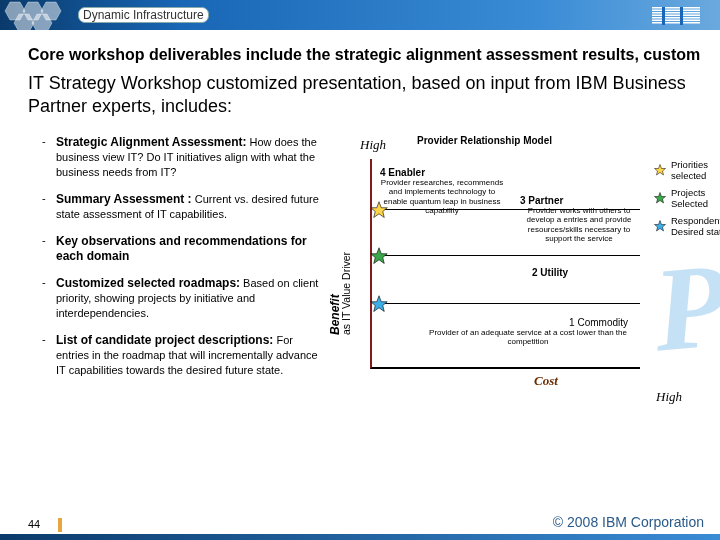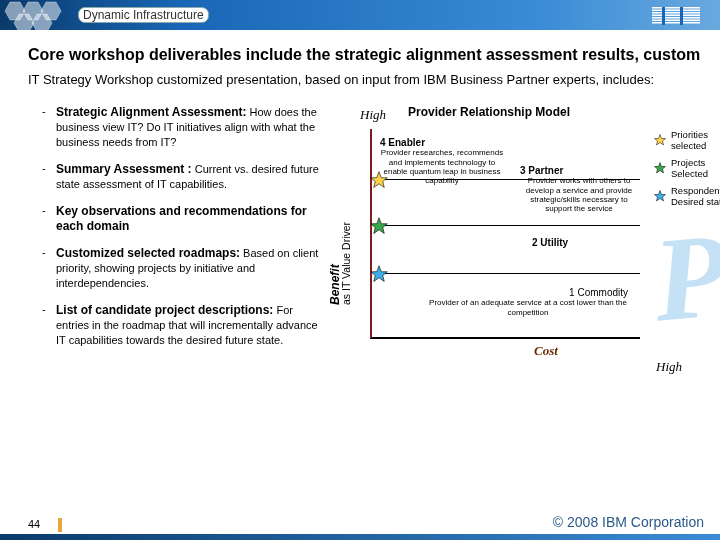--- a/index.html
+++ b/index.html
@@ -3,33 +3,33 @@
 <meta charset="utf-8">
 <style>
   * { margin: 0; padding: 0; box-sizing: border-box; }
   body { width: 720px; height: 540px; font-family: Arial, Helvetica, sans-serif; background: #fff; position: relative; overflow: hidden; }
   .topbar { height: 30px; background: linear-gradient(90deg, #0a3a6b 0%, #1866b5 25%, #3a8cd6 75%, #6aa9de 100%); position: relative; }
   .hexdeco { position: absolute; left: 0; top: 0; width: 160px; height: 30px; overflow: hidden; }
   .hexdeco svg { position: absolute; left: 0; top: 0; }
   .topbar-title { position: absolute; left: 78px; top: 7px; padding: 0 4px; font-size: 12px; color: #333; background: #fff; border: 1px solid #8aa; border-radius: 7px; }
   .ibm-logo { position: absolute; right: 20px; top: 7px; }
   .heading { font-size: 16px; font-weight: bold; color: #000; padding: 16px 29px 6px 28px; white-space: nowrap; }
-  .subhead { font-size: 13px; color: #000; padding: 2px 16px 6px 28px; line-height: 1.3; }
+  .subhead { font-size: 18px; color: #000; padding: 2px 16px 6px 28px; line-height: 1.3; }
   .cols { display: flex; padding: 4px 0 0 12px; }
   .left-col { width: 312px; padding-left: 30px; }
   .bullet { position: relative; padding: 6px 0 6px 14px; font-size: 11px; line-height: 1.25; }
   .bullet::before { content: "-"; position: absolute; left: 0; top: 6px; }
   .bullet .bt { font-size: 12px; font-weight: bold; }
   .bullet .bt .norm { font-weight: normal; font-size: 11px; }
   .right-col { flex: 1; position: relative; height: 300px; }
   .chart-area { position: absolute; left: 10px; top: 8px; width: 370px; height: 270px; }
   .y-label { position: absolute; left: -6px; top: 198px; transform: rotate(-90deg); transform-origin: left top; font-size: 12px; font-weight: bold; font-style: italic; white-space: nowrap; }
   .y-label .sub { display: block; font-weight: normal; font-size: 10.5px; font-style: normal; margin-top: -2px; }
   .y-high { position: absolute; left: 26px; top: 0; font-size: 13px; font-style: italic; font-family: Georgia, serif; }
-  .chart-title { position: absolute; left: 74px; top: -2px; font-size: 12px; font-weight: bold; }
+  .chart-title { position: absolute; left: 83px; top: -2px; font-size: 10px; font-weight: bold; }
   .chart-box { position: absolute; left: 36px; top: 22px; width: 270px; height: 210px; border-left: 2px solid #7f1d1d; border-bottom: 2px solid #000; }
   .q { position: absolute; font-size: 8px; text-align: center; line-height: 1.15; }
   .q1 { left: 8px; top: 8px; width: 124px; }
   .q1 .ql { font-size: 10px; font-weight: bold; display: block; text-align: left; }
   .q2 { left: 148px; top: 36px; width: 118px; }
   .q2 .ql { font-size: 10px; font-weight: bold; display: block; text-align: left; }
   .q3 { left: 126px; top: 108px; width: 140px; }
   .q3 .ql { font-size: 10px; font-weight: bold; display: block; text-align: left; margin-left: 34px; }
   .q4 { left: 56px; top: 158px; width: 200px; }
   .q4 .ql { font-size: 10px; font-weight: normal; display: block; text-align: right; }
@@ -105,21 +105,21 @@
       <div class="y-label">
         <span>Benefit</span>
         <span class="sub">as IT Value Driver</span>
       </div>
       <div class="chart-box">
         <div class="starline" style="top:50px;width:264px;"></div>
         <div class="starline" style="top:96px;width:264px;"></div>
         <div class="starline" style="top:144px;width:264px;"></div>
 
         <div class="q q1"><span class="ql">4 Enabler</span><span>Provider researches, recommends and implements technology to enable quantum leap in business capability</span></div>
-        <div class="q q2"><span class="ql">3 Partner</span><span>Provider works with others to develop a service and provide strategic/skills necessary to support the service</span></div>
+        <div class="q q2"><span class="ql">3 Partner</span><span>Provider works with others to develop a entries and provide resources/skills necessary to support the service</span></div>
         <div class="q q3"><span class="ql">2 Utility</span></div>
         <div class="q q4"><span class="ql">1 Commodity</span><span>Provider of an adequate service at a cost lower than the competition</span></div>
 
         <span class="star" style="left:-2px;top:42px;"><svg viewBox="0 0 24 24">
               <polygon points="12,1 15,9 23,9 17,14 19,22 12,17 5,22 7,14 1,9 9,9" fill="#ffd54a" stroke="#000" stroke-width="0.8"></polygon>
             </svg></span>
         <span class="star" style="left:-2px;top:88px;"><svg viewBox="0 0 24 24">
               <polygon points="12,1 15,9 23,9 17,14 19,22 12,17 5,22 7,14 1,9 9,9" fill="#3aa84a" stroke="#000" stroke-width="0.8"></polygon>
             </svg></span>
         <span class="star" style="left:-2px;top:136px;"><svg viewBox="0 0 24 24">

